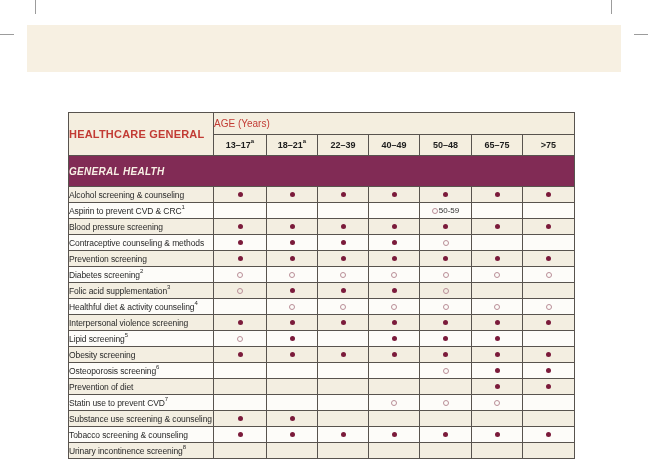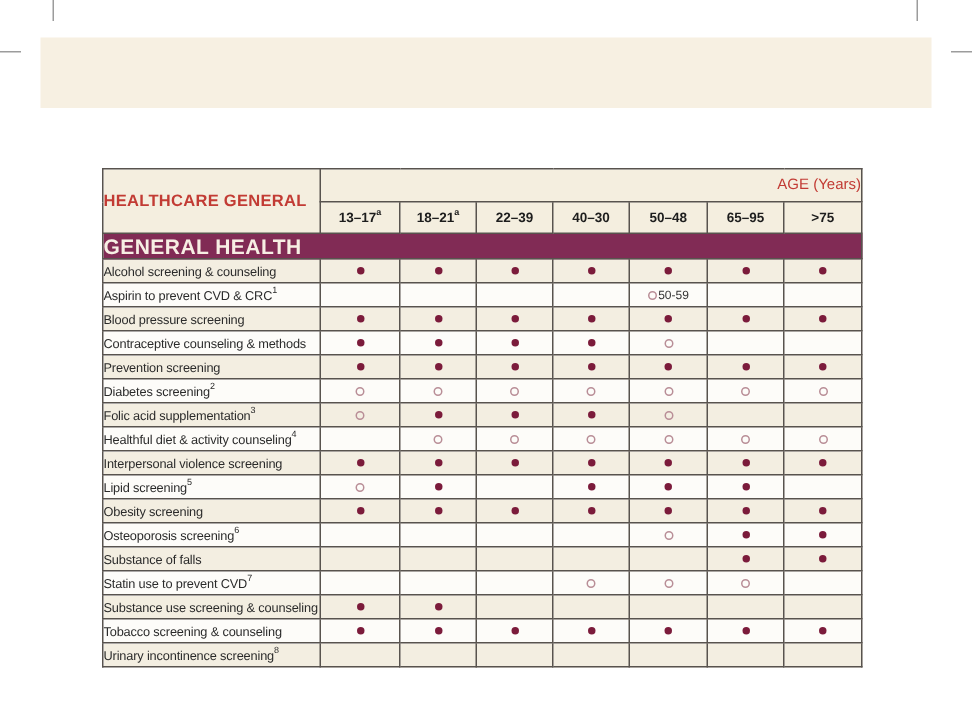--- a/index.html
+++ b/index.html
@@ -20,30 +20,31 @@
     border-collapse:collapse;table-layout:fixed;
   }
   table.svc td{border:1px solid #58534e;padding:0;box-sizing:border-box;}
   td.corner{
     background:var(--cream,#f4eedf);color:var(--accent,#c23b34);
     font-weight:bold;font-size:11px;text-align:left;padding-left:6px;
     letter-spacing:0.2px;
   }
   td.agehead{
     background:var(--cream,#f4eedf);color:var(--accent,#c23b34);
-    font-size:10px;height:22px;text-align:right;vertical-align:middle;
+    font-size:10px;height:22px;text-align:left;vertical-align:middle;
   }
   td.colhead{
     background:var(--cream,#f4eedf);color:#1d1d1d;font-weight:bold;
     font-size:9px;height:21px;text-align:center;vertical-align:middle;
   }
   td.sectioncell{
     background:var(--plum,#812b55);color:#f7efe4;font-weight:bold;
-    font-size:14px;height:16px;text-align:left;padding-left:5px;
+    font-size:10px;height:31px;text-align:left;padding-left:5px;
     letter-spacing:0.3px;
+    font-style:italic;
   }
   tr.data{height:16px;}
   tr.alt-a td{background:var(--rowcream,#f3eee1);}
   tr.alt-b td{background:var(--rowwhite,#fdfcf9);}
   td.label{
     font-size:8.5px;color:#2a2a2a;text-align:left;padding-left:5px;
     white-space:nowrap;overflow:hidden;letter-spacing:-0.1px;
   }
   td.cell{text-align:center;vertical-align:middle;font-size:8px;color:#222;}
   sup{font-size:6px;position:relative;top:-1px;line-height:0;}
@@ -83,23 +84,23 @@
     </colgroup>
     <tbody>
       <tr style="height:22px">
         <td class="corner" rowspan="2">HEALTHCARE GENERAL</td>
         <td class="agehead" colspan="7">AGE (Years)</td>
       </tr>
       <tr id="col-row" style="height:21px">
           <td class="colhead">13–17<sup>a</sup></td>
           <td class="colhead">18–21<sup>a</sup></td>
           <td class="colhead">22–39</td>
-          <td class="colhead">40–30</td>
+          <td class="colhead">40–49</td>
           <td class="colhead">50–48</td>
-          <td class="colhead">65–95</td>
+          <td class="colhead">65–75</td>
           <td class="colhead">&gt;75</td>
         </tr>
       <tr>
         <td class="sectioncell" colspan="8">GENERAL HEALTH</td>
       </tr>
     </tbody>
     <tbody id="rows">
         <tr class="data alt-a">
           <td class="label">Alcohol screening &amp; counseling</td>
           <td class="cell"><span class="dotf"></span></td>
@@ -214,21 +215,21 @@
           <td class="label">Osteoporosis screening<sup>6</sup></td>
           <td class="cell"></td>
           <td class="cell"></td>
           <td class="cell"></td>
           <td class="cell"></td>
           <td class="cell"><span class="doto"></span></td>
           <td class="cell"><span class="dotf"></span></td>
           <td class="cell"><span class="dotf"></span></td>
         </tr>
         <tr class="data alt-a">
-          <td class="label">Substance of falls</td>
+          <td class="label">Prevention of diet</td>
           <td class="cell"></td>
           <td class="cell"></td>
           <td class="cell"></td>
           <td class="cell"></td>
           <td class="cell"></td>
           <td class="cell"><span class="dotf"></span></td>
           <td class="cell"><span class="dotf"></span></td>
         </tr>
         <tr class="data alt-b">
           <td class="label">Statin use to prevent CVD<sup>7</sup></td>

